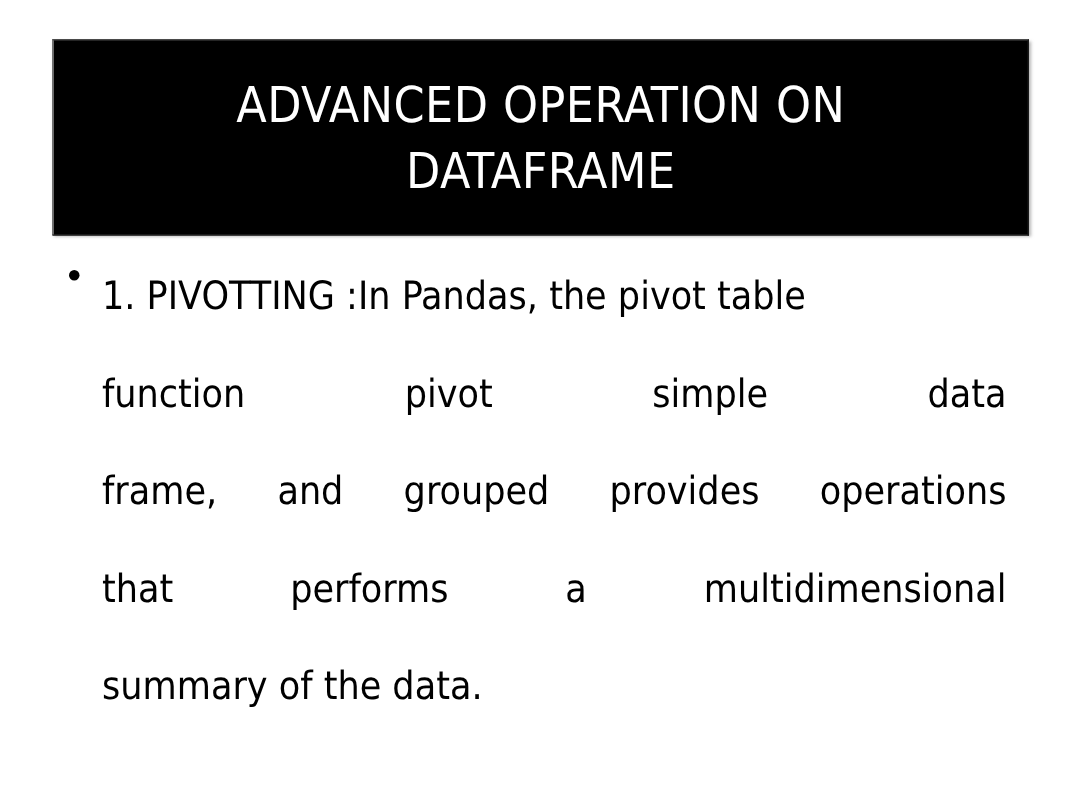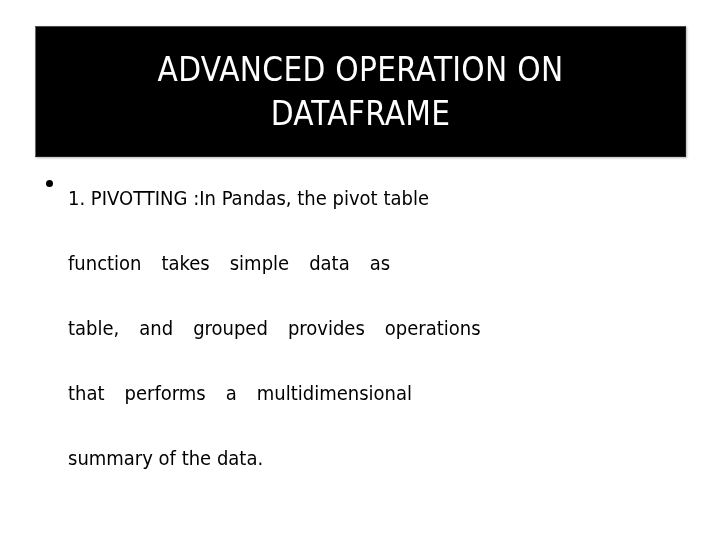--- a/index.html
+++ b/index.html
@@ -64,34 +64,34 @@
     position: absolute;
     left: 0px;
     top: 14px;
     width: 7px;
     height: 7px;
     background: #000000;
     border-radius: 50%;
   }
   .para {
     color: #000000;
-    font-size: 20px;
+    font-size: 26px;
     line-height: 65px;
     text-align: justify;
     text-justify: inter-word;
     margin: 0;
   }
   .para .ln {
     display: block;
     white-space: nowrap;
   }
   
   .para .ln.j {
     display: flex;
-    justify-content: flex-start;
+    justify-content: space-between;
     white-space: normal;
     gap: 20px;
   }
   .para .ln.j > span { white-space: nowrap; }
   .para .ln.last { display: block; }
 </style>
 </head>
 <body>
 
 <div class="slide">
@@ -101,27 +101,26 @@
     <div class="title-line">DATAFRAME</div>
   </div>
 
   <div class="body-block">
     <div class="bullet-row">
       <span class="bullet-dot"></span>
       <p class="para">
         <span class="ln">1. PIVOTTING :In Pandas, the pivot table</span>
         <span class="ln j">
             <span>function</span>
-            <span>takes</span>
+            <span>pivot</span>
             <span>simple</span>
             <span>data</span>
-            <span>as</span>
           </span>
         <span class="ln j">
-            <span>table,</span>
+            <span>frame,</span>
             <span>and</span>
             <span>grouped</span>
             <span>provides</span>
             <span>operations</span>
           </span>
         <span class="ln j">
             <span>that</span>
             <span>performs</span>
             <span>a</span>
             <span>multidimensional</span>

